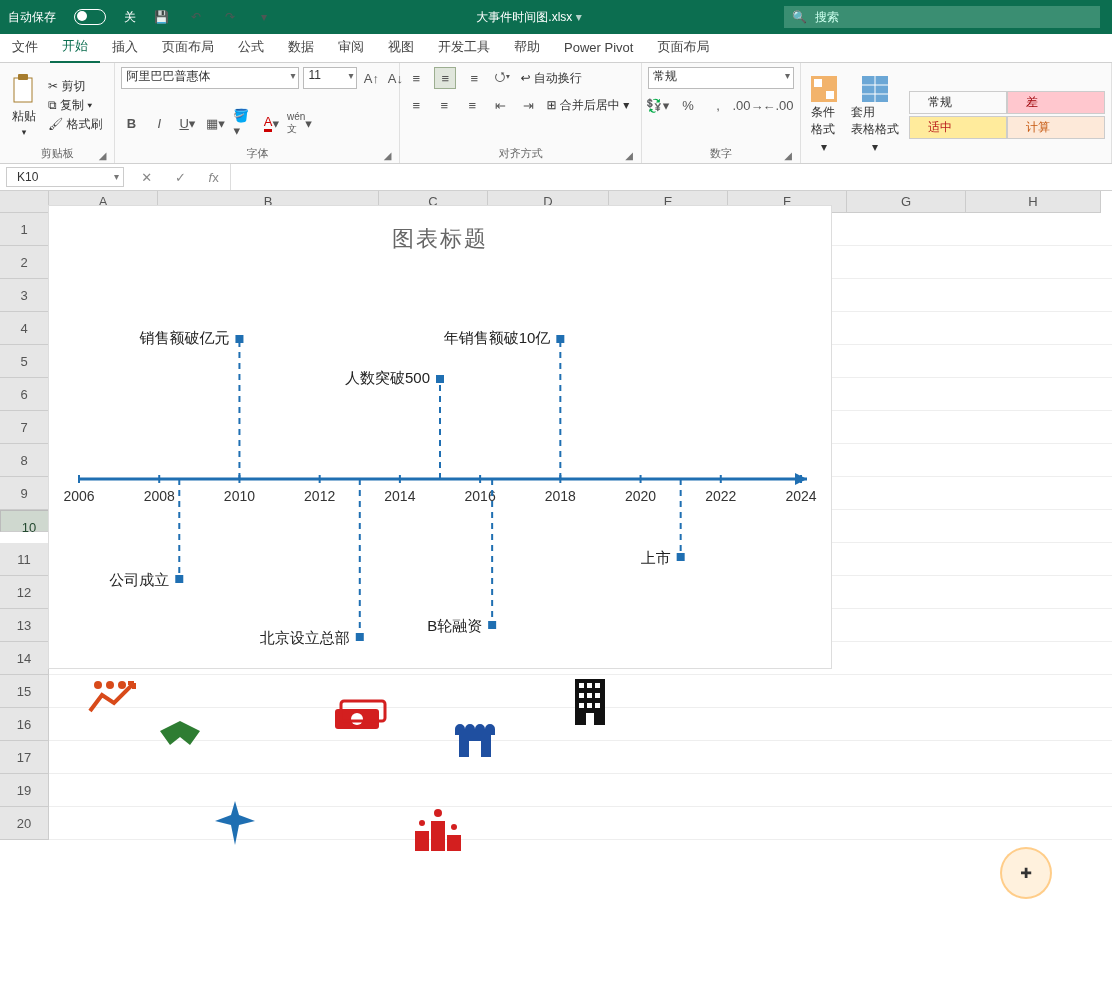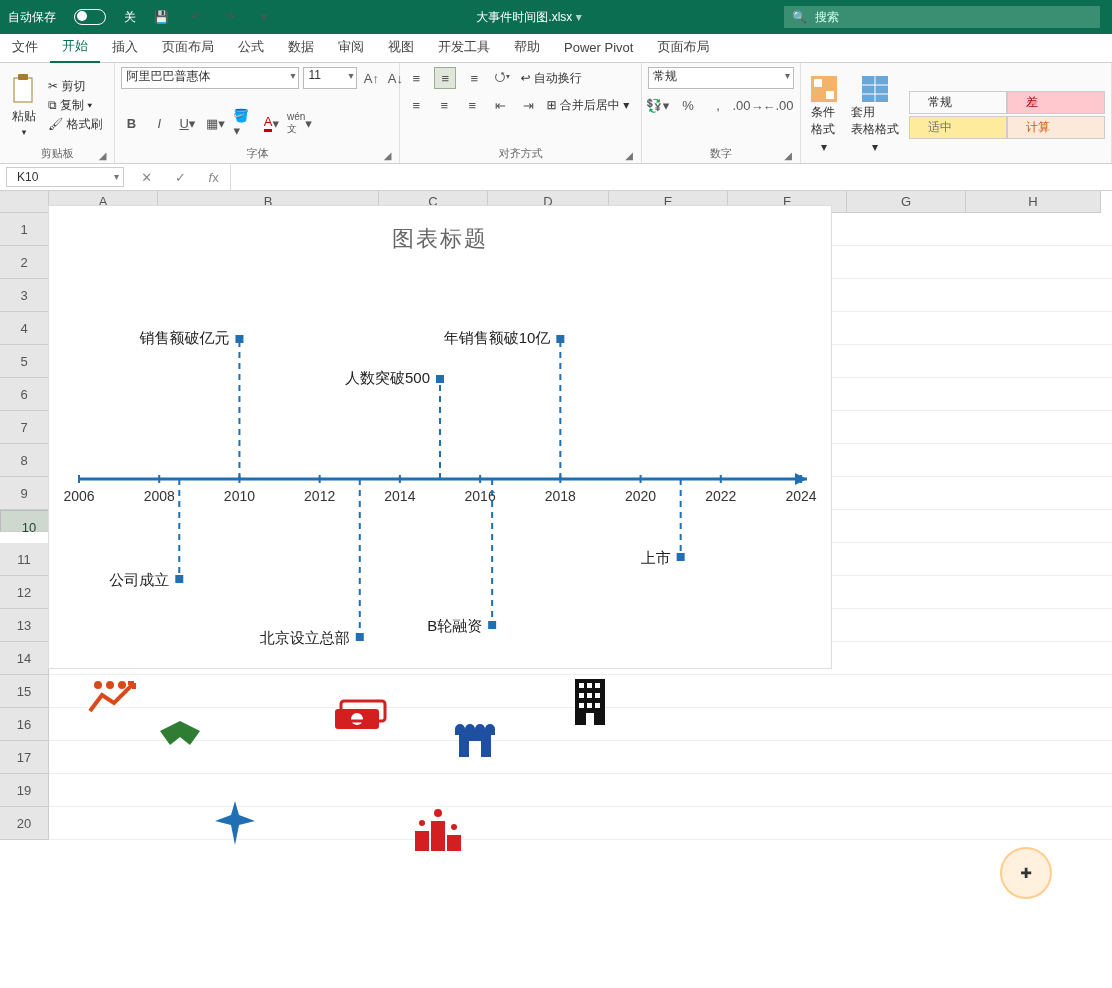--- a/index.html
+++ b/index.html
@@ -192,21 +192,21 @@
           </svg>
         <span style="white-space:pre">套用
 表格格式</span>▾
       </div>
       <div style="display:flex;flex-direction:column;gap:2px">
         <div style="display:flex">
           <div class="stylecell">常规</div>
           <div class="stylecell" style="background:#ffc7ce;color:#9c0006">差</div>
         </div>
         <div style="display:flex">
-          <div class="stylecell" style="background:#ffeb9c;color:#737373">适中</div>
+          <div class="stylecell" style="background:#ffeb9c;color:#b91c1c">适中</div>
           <div class="stylecell" style="background:#fde9d9;color:#c65911">计算</div>
         </div>
       </div>
     </div>
   </div>
 </div>
 
 <div class="fxrow">
   <div class="namebox"><span>K10</span></div>
   <div class="fxbtns">

